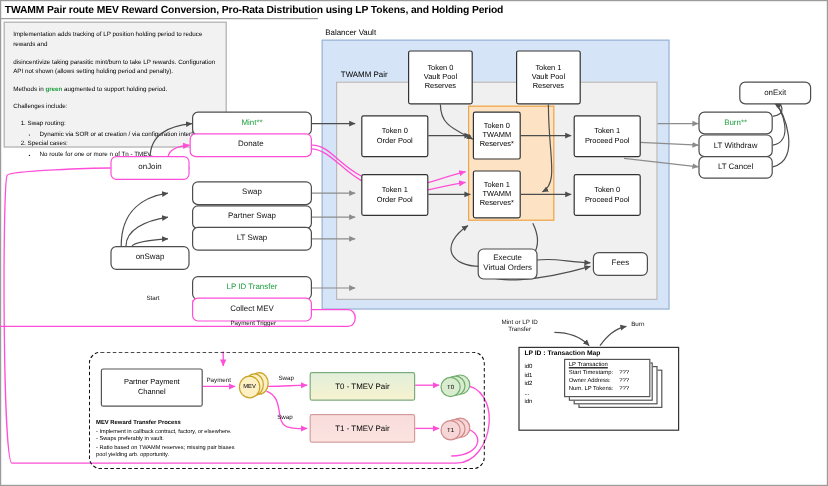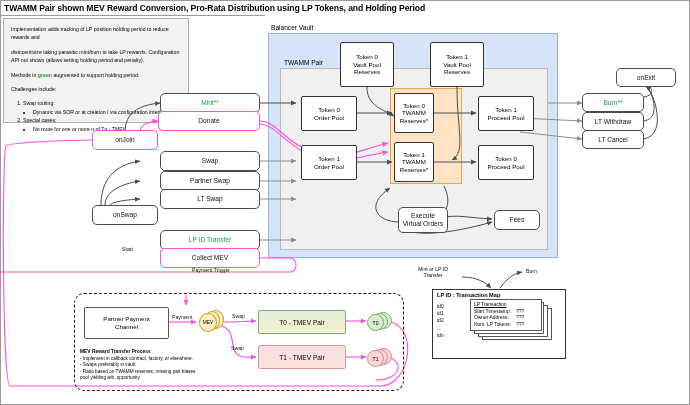--- a/index.html
+++ b/index.html
@@ -79,21 +79,21 @@
   .edge-p{fill:none;stroke:#ff4fd8;stroke-width:1.1;}
   .edge-g{fill:none;stroke:#8c8c8c;stroke-width:1;}
 </style>
 </head>
 <body>
 
 <div id="canvas">
 
   <div class="abs page-frame"></div>
 
-  <div class="abs title">TWAMM Pair shown MEV Reward Conversion, Pro-Rata Distribution using LP Tokens, and Holding Period</div>
+  <div class="abs title">TWAMM Pair route MEV Reward Conversion, Pro-Rata Distribution using LP Tokens, and Holding Period</div>
   <div class="abs title-rule"></div>
 
   <div class="abs notebox">
     <p>Implementation adds tracking of LP position holding period to reduce rewards and</p>
     <p>disincentivize taking parasitic mint/burn to take LP rewards.  Configuration API not shown (allows setting holding period and penalty).</p>
     <p><span>Methods in </span><span class="green">green</span><span> augmented to support holding period.</span></p>
     <p>Challenges include:</p>
     <ol>
       <li>
         <span>Swap routing:</span>

